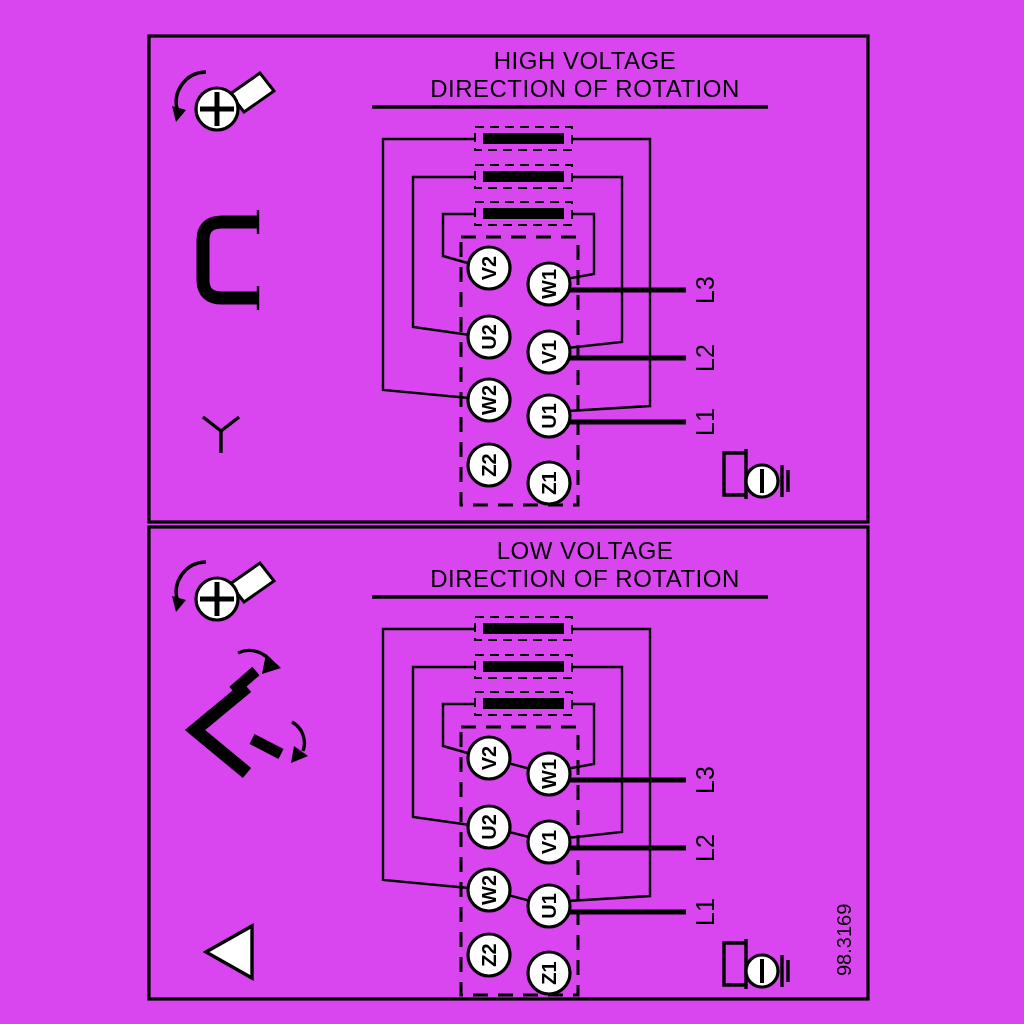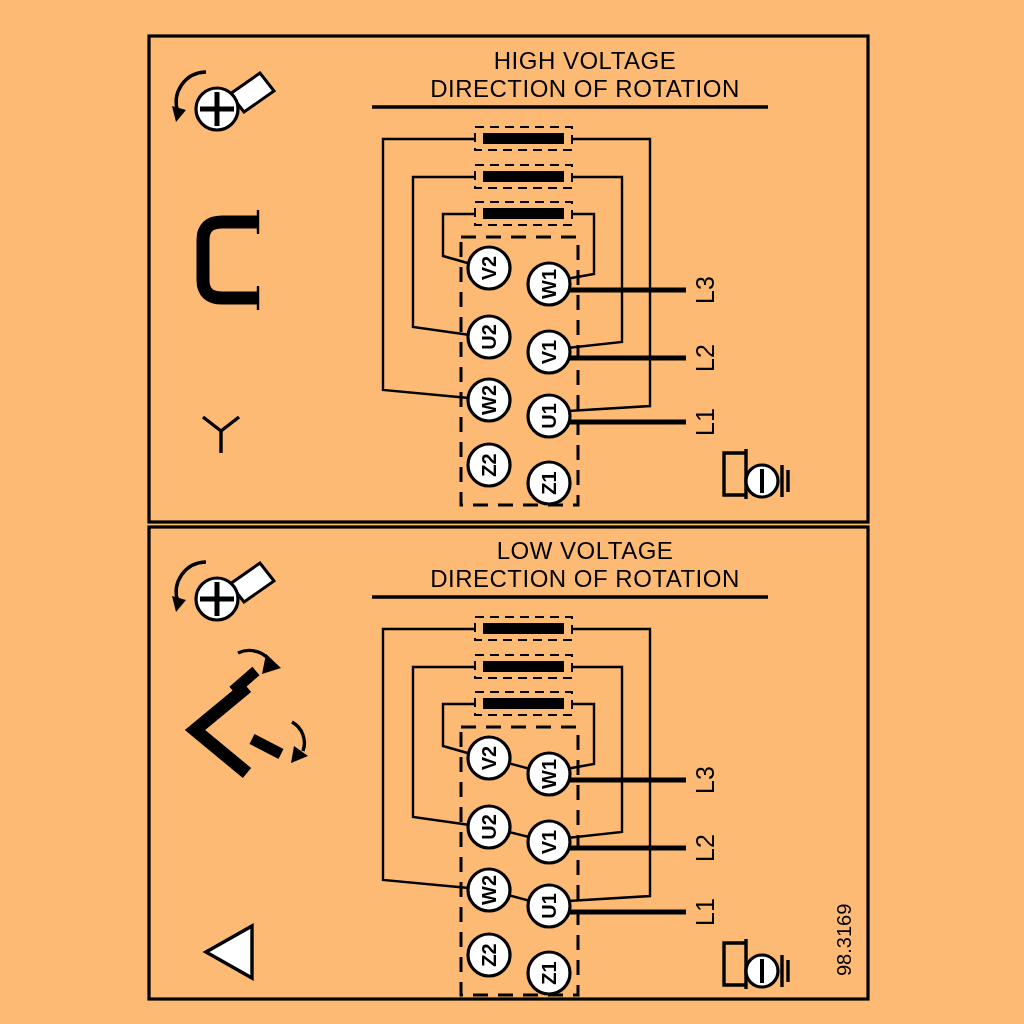--- a/index.html
+++ b/index.html
@@ -1,16 +1,16 @@
 <!DOCTYPE html>
 <html><head>
 <meta charset="utf-8">
 <style>
   html,body{margin:0;padding:0;background:#ffffff;}
-  .stage{width:1024px;height:1024px;background:#fdba74;position:relative;overflow:hidden;
+  .stage{width:1024px;height:1024px;background:#d946ef;position:relative;overflow:hidden;
          font-family:"Liberation Sans",sans-serif;}
   svg{display:block;}
   svg text{fill:#000;font-family:"Liberation Sans",sans-serif;}
   .frame{stroke:#000;stroke-width:3.2;fill:none;}
   .s2{stroke:#000;stroke-width:2.4;fill:none;}
   .s3{stroke:#000;stroke-width:3.4;fill:none;}
   .s5{stroke:#000;stroke-width:5;fill:none;}
   .dashbox{stroke:#000;stroke-width:3;fill:none;stroke-dasharray:15 10;}
   .dashbar{stroke:#000;stroke-width:2;fill:none;stroke-dasharray:9 6;}
   .bar{fill:#000;stroke:none;}

